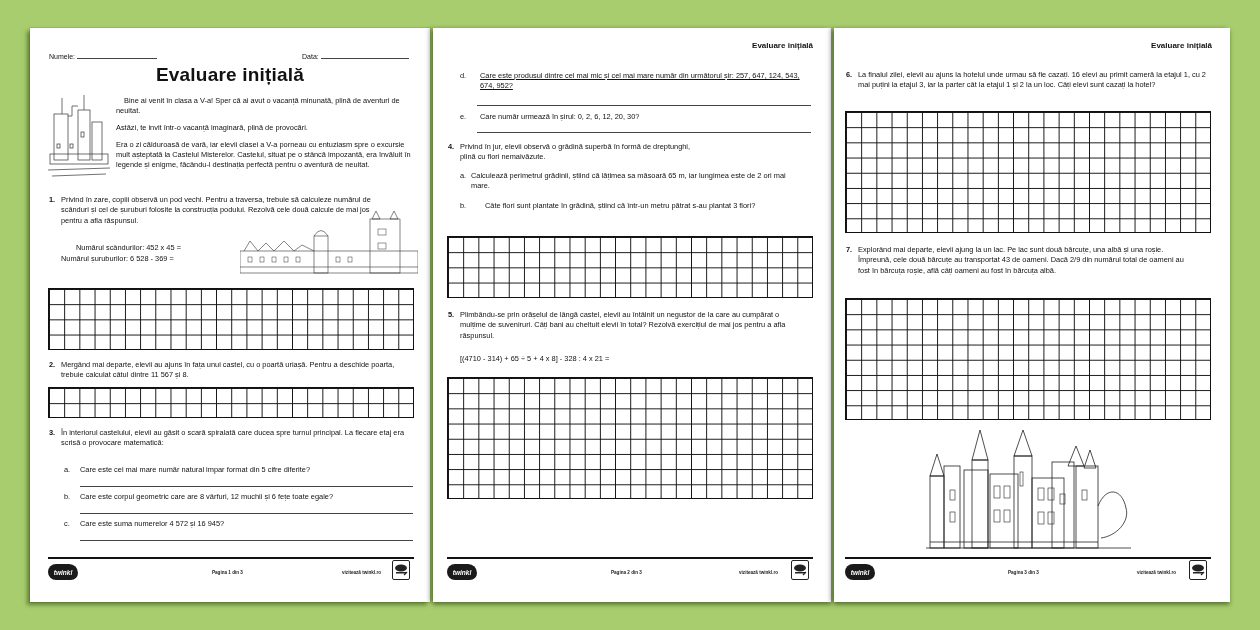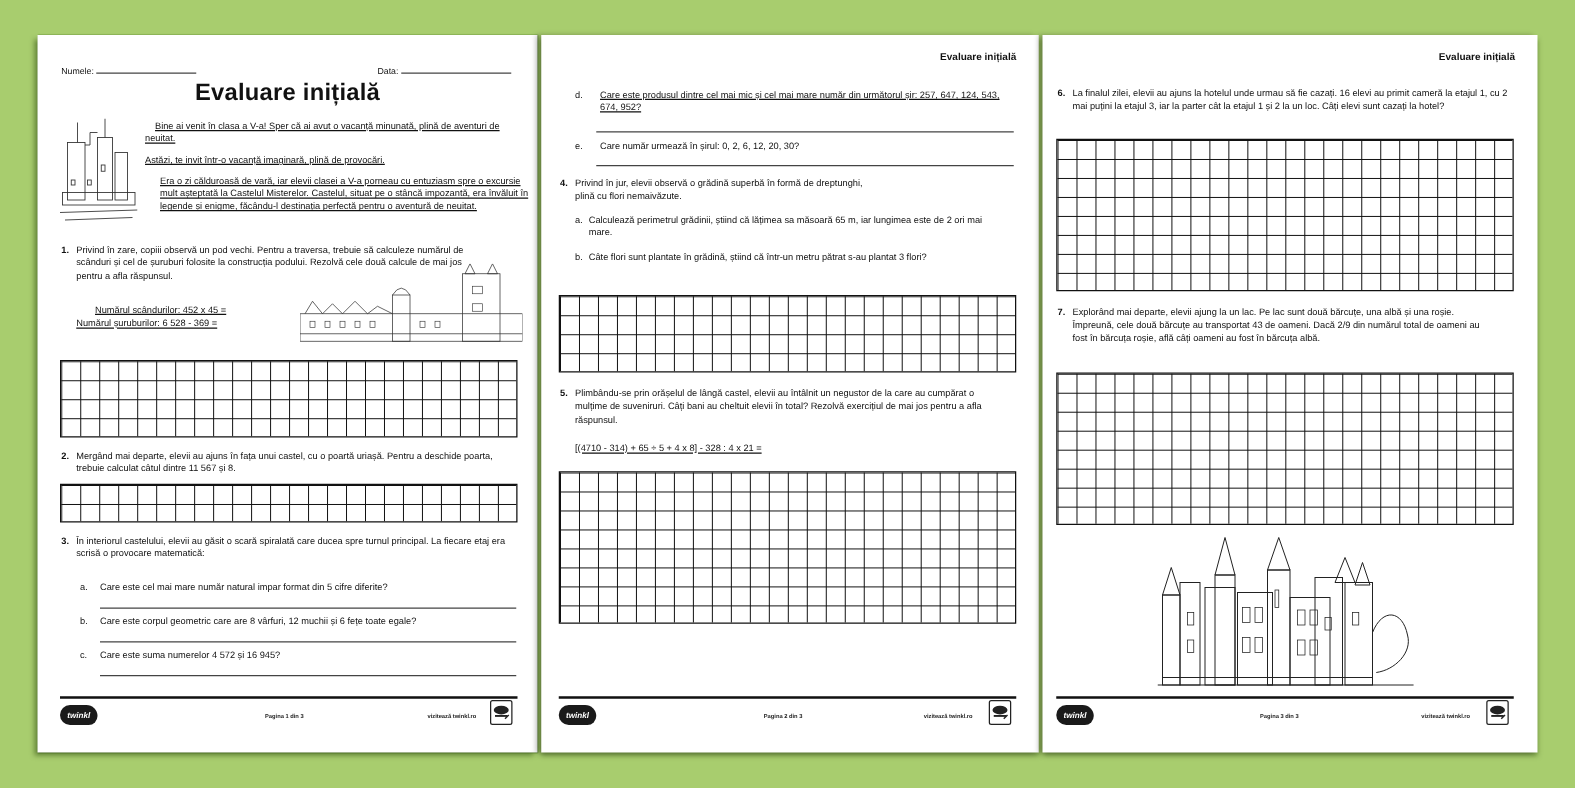--- a/index.html
+++ b/index.html
@@ -15,21 +15,21 @@
     top: 28px;
     height: 574px;
     background: #ffffff;
     box-shadow: -3px 3px 4px rgba(40,70,10,0.55), 0 0 1px #3d6a14;
     overflow: hidden;
   }
   #page1 { left: 30px; width: 400px; }
   #page2 { left: 433px; width: 398px; box-shadow: -4px 0 4px rgba(0,0,0,0.25), 0 3px 4px rgba(40,70,10,0.5); }
   #page3 { left: 834px; width: 396px; box-shadow: -4px 0 4px rgba(0,0,0,0.25), 0 3px 4px rgba(40,70,10,0.5); }
 
-  .abs { position: absolute; text-decoration: underline; }
+  .abs { position: absolute; }
   .small { font-size: 7.4px; line-height: 10.2px; }
   .bold { font-weight: bold; }
 
   .name-line { position: absolute; top: 24px; font-size: 7px; }
   .uline { display: inline-block; border-bottom: 0.8px solid #444; height: 7px; vertical-align: baseline; }
 
   .title {
     position: absolute; left: 0; right: 0; top: 36px; text-align: center;
     font-size: 19px; font-weight: bold; letter-spacing: 0.2px;
   }
@@ -95,21 +95,21 @@
       <line x1="0" y1="78" x2="62" y2="76"></line>
         <line x1="4" y1="84" x2="58" y2="82"></line>
       <rect x="9" y="52" width="3" height="4"></rect>
         <rect x="22" y="52" width="3" height="4"></rect>
         <rect x="33" y="40" width="3" height="5"></rect>
     </svg>
   </div>
 
   <div class="abs small" style="left:86px; top:68px; width:300px; text-indent:8px;">Bine ai venit în clasa a V-a! Sper că ai avut o vacanță minunată, plină de aventuri de neuitat.</div>
   <div class="abs small" style="left:86px; top:95px; width:300px;">Astăzi, te invit într-o vacanță imaginară, plină de provocări.</div>
-  <div class="abs small" style="left:98px; top:112px; width:300px;">Era o zi călduroasă de vară, iar elevii clasei a V-a porneau cu entuziasm spre o excursie mult așteptată la Castelul Misterelor. Castelul, situat pe o stâncă impozantă, era învăluit în legende și enigme, făcându-l destinația perfectă pentru o aventură de neuitat.</div>
+  <div class="abs small" style="left:86px; top:112px; width:300px;">Era o zi călduroasă de vară, iar elevii clasei a V-a porneau cu entuziasm spre o excursie mult așteptată la Castelul Misterelor. Castelul, situat pe o stâncă impozantă, era învăluit în legende și enigme, făcându-l destinația perfectă pentru o aventură de neuitat.</div>
 
   <div class="q" style="left:19px; top:167px; width:340px;">
     <span class="num bold">1.</span>
     <span class="txt">Privind în zare, copiii observă un pod vechi. Pentru a traversa, trebuie să calculeze numărul de scânduri și cel de șuruburi folosite la construcția podului. Rezolvă cele două calcule de mai jos pentru a afla răspunsul.</span>
   </div>
   <div class="abs small" style="left:46px; top:215px;">Numărul scândurilor: 452 x 45 =</div>
   <div class="abs small" style="left:31px; top:226px;">Numărul șuruburilor: 6 528 - 369 =</div>
 
   <div class="illus" style="left:210px; top:183px; width:178px; height:65px;">
     <svg viewBox="0 0 178 65" fill="none" stroke="#333" stroke-width="0.6">
@@ -194,21 +194,21 @@
   <div class="q" style="left:15px; top:114px; width:245px;">
     <span class="num bold">4.</span>
     <span class="txt">Privind în jur, elevii observă o grădină superbă în formă de dreptunghi, plină cu flori nemaivăzute.</span>
   </div>
   <div class="sub" style="left:27px; top:143px; width:340px;">
     <span class="lt">a.</span>
     <span class="txt" style="padding-left:11px;">Calculează perimetrul grădinii, știind că lățimea sa măsoară 65 m, iar lungimea este de 2 ori mai mare.</span>
   </div>
   <div class="sub" style="left:27px; top:173px; width:300px;">
     <span class="lt">b.</span>
-    <span class="txt" style="padding-left:11px;">Câte flori sunt plantate în grădină, știind că într-un metru pătrat s-au plantat 3 flori?</span>
+    <span class="txt" style="padding-left:25px;">Câte flori sunt plantate în grădină, știind că într-un metru pătrat s-au plantat 3 flori?</span>
   </div>
   <div class="grid" style="left:14px; top:208px; width:366px; height:62px;"></div>
 
   <div class="q" style="left:15px; top:282px; width:340px;">
     <span class="num bold">5.</span>
     <span class="txt">Plimbându-se prin orășelul de lângă castel, elevii au întâlnit un negustor de la care au cumpărat o mulțime de suveniruri. Câți bani au cheltuit elevii în total? Rezolvă exercițiul de mai jos pentru a afla răspunsul.</span>
   </div>
   <div class="abs small" style="left:27px; top:326px;">[(4710 - 314) + 65 ÷ 5 + 4 x 8] - 328 : 4 x 21 =</div>
   <div class="grid" style="left:14px; top:349px; width:366px; height:122px;"></div>
 

